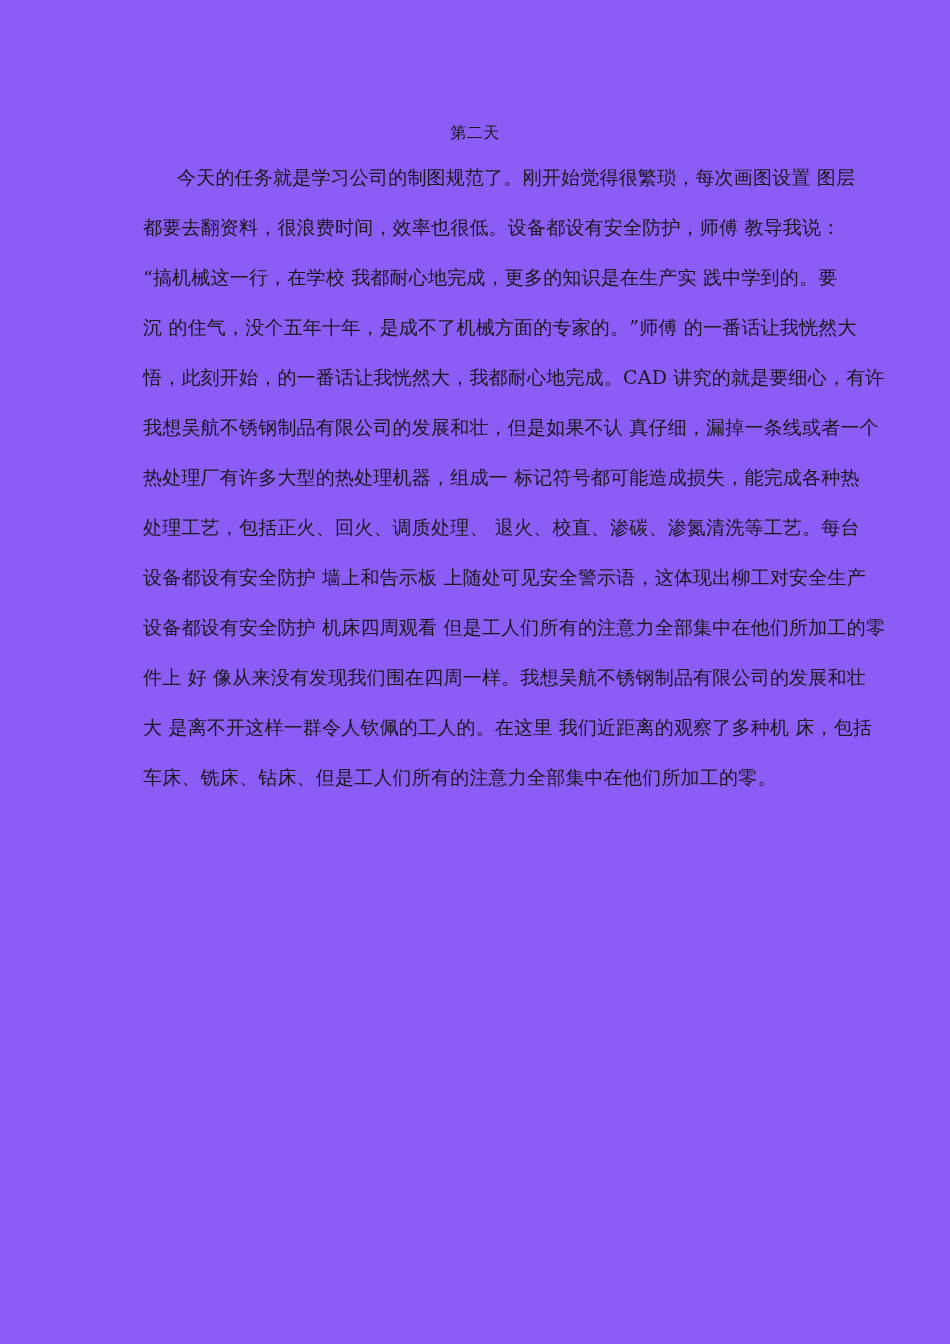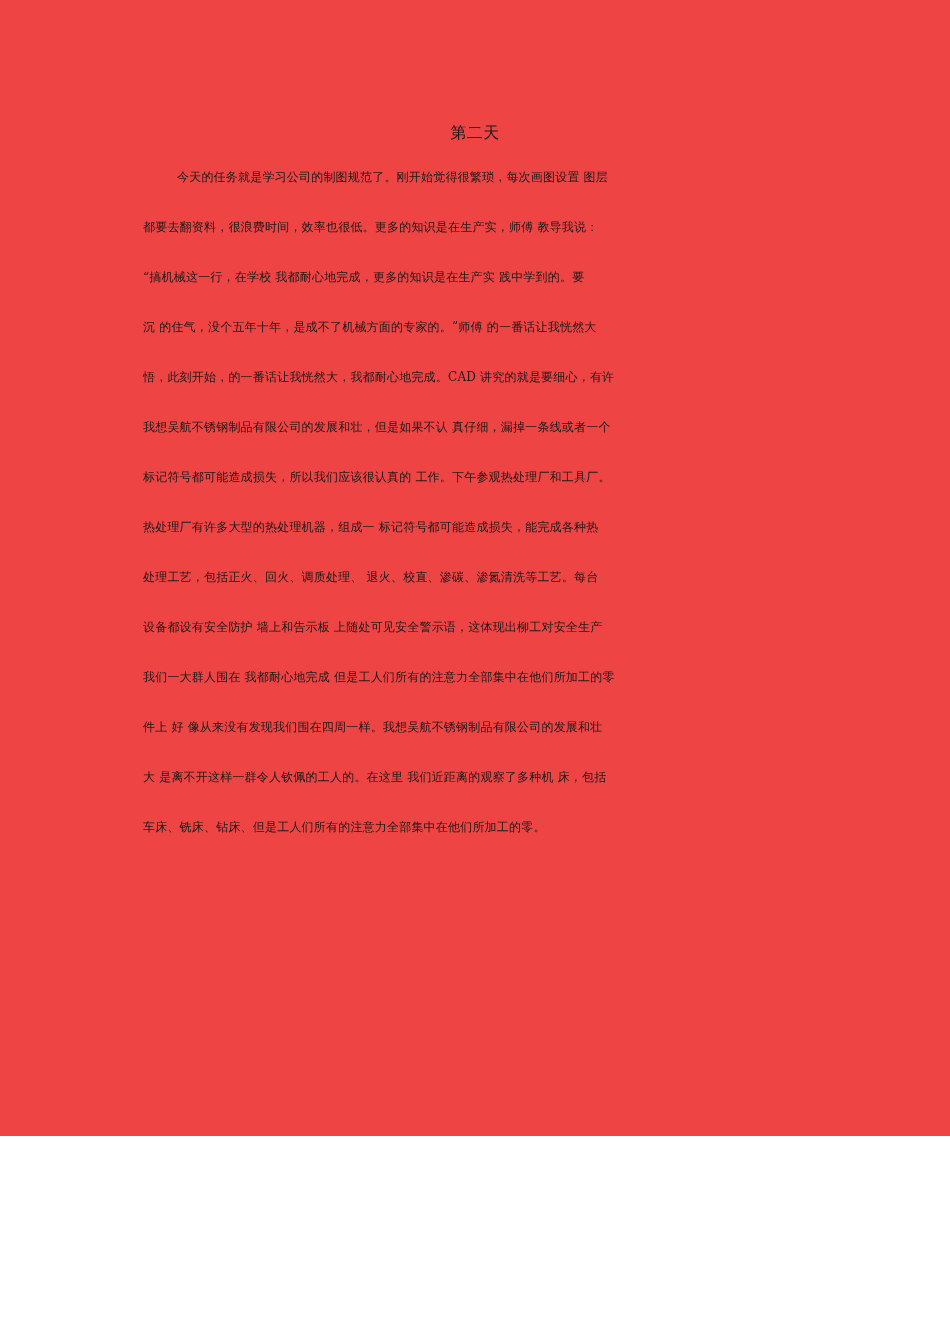--- a/index.html
+++ b/index.html
@@ -13,64 +13,63 @@
       position: relative;
       overflow: hidden;
       font-family: "DejaVu Serif", "Liberation Serif", serif;
       color: #1a1a1a;
     }
     .page {
       position: absolute;
       left: 0;
       top: 0;
       width: 950px;
-      height: 1136px;
-      background: #ef4444;
+      height: 1344px;
+      background: #8b5cf6;
     }
     .title {
       position: absolute;
       top: 122px;
       left: 0;
       width: 950px;
       text-align: center;
       font-size: 16px;
       line-height: 22px;
       letter-spacing: 0.5px;
     }
     .body-lines {
       position: absolute;
       left: 143px;
       top: 166px;
       width: 680px;
     }
     .line {
       height: 50px;
       line-height: 22px;
-      font-size: 12px;
+      font-size: 19px;
       white-space: nowrap;
       letter-spacing: 0.2px;
     }
     .line.first {
       padding-left: 34px;
     }
   </style>
 </head>
 <body>
 
 <div class="page">
   <div class="title">第二天</div>
   <div class="body-lines">
     <div class="line first">今天的任务就是学习公司的制图规范了。刚开始觉得很繁琐，每次画图设置 图层</div>
-    <div class="line">都要去翻资料，很浪费时间，效率也很低。更多的知识是在生产实，师傅 教导我说：</div>
+    <div class="line">都要去翻资料，很浪费时间，效率也很低。设备都设有安全防护，师傅 教导我说：</div>
     <div class="line">“搞机械这一行，在学校 我都耐心地完成，更多的知识是在生产实 践中学到的。要</div>
     <div class="line">沉 的住气，没个五年十年，是成不了机械方面的专家的。”师傅 的一番话让我恍然大</div>
     <div class="line">悟，此刻开始，的一番话让我恍然大，我都耐心地完成。CAD 讲究的就是要细心，有许</div>
     <div class="line">我想吴航不锈钢制品有限公司的发展和壮，但是如果不认 真仔细，漏掉一条线或者一个</div>
-    <div class="line">标记符号都可能造成损失，所以我们应该很认真的 工作。下午参观热处理厂和工具厂。</div>
     <div class="line">热处理厂有许多大型的热处理机器，组成一 标记符号都可能造成损失，能完成各种热</div>
     <div class="line">处理工艺，包括正火、回火、调质处理、 退火、校直、渗碳、渗氮清洗等工艺。每台</div>
     <div class="line">设备都设有安全防护 墙上和告示板 上随处可见安全警示语，这体现出柳工对安全生产</div>
-    <div class="line">我们一大群人围在 我都耐心地完成 但是工人们所有的注意力全部集中在他们所加工的零</div>
+    <div class="line">设备都设有安全防护 机床四周观看 但是工人们所有的注意力全部集中在他们所加工的零</div>
     <div class="line">件上 好 像从来没有发现我们围在四周一样。我想吴航不锈钢制品有限公司的发展和壮</div>
     <div class="line">大 是离不开这样一群令人钦佩的工人的。在这里 我们近距离的观察了多种机 床，包括</div>
     <div class="line">车床、铣床、钻床、但是工人们所有的注意力全部集中在他们所加工的零。</div>
   </div>
 </div>
 
 </body></html>

